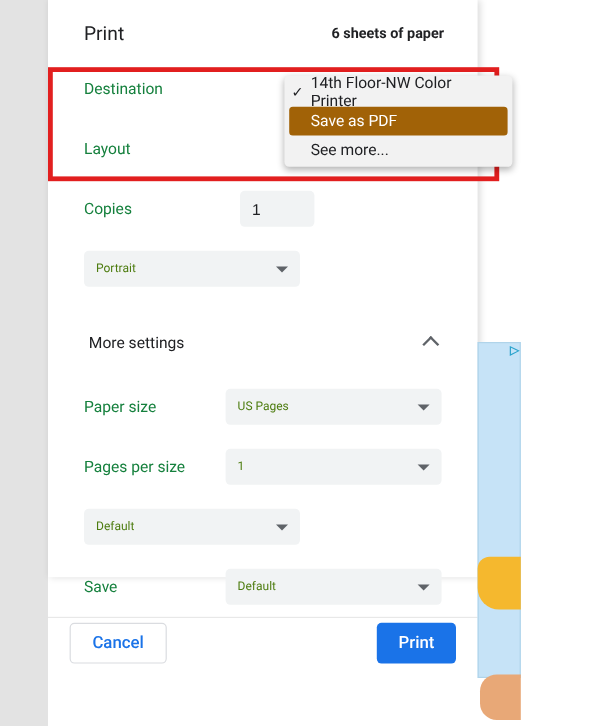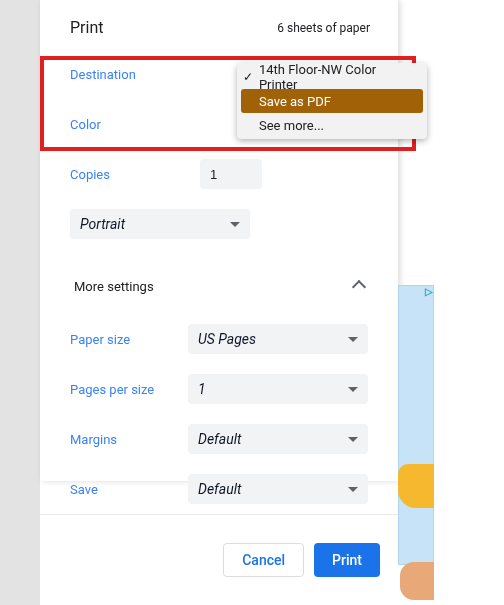--- a/index.html
+++ b/index.html
@@ -29,47 +29,46 @@
     display: flex;
     flex-direction: column;
   }
   .header {
     display: flex;
     justify-content: space-between;
     align-items: center;
     padding: 18px 28px 12px 30px;
   }
   .title { font-size: 16px; font-weight: 400; }
-  .sheets { font-size: 12px; font-weight: 400; color:#202124; }
+  .sheets { font-size: 12px; font-weight: 700; color:#202124; }
   .section { padding: 0 30px; }
   .row {
     display: flex;
     align-items: center;
     min-height: 50px;
   }
   .row-label {
     width: 130px;
     font-size: 13px;
-    color: #3b82f6;
+    color: #15803d;
   }
   .row-control { flex: 1; position: relative; }
   .select {
     width: 180px;
     height: 30px;
     background: #f1f3f4;
     border: none;
     border-radius: 4px;
     display: flex;
     align-items: center;
     justify-content: space-between;
     padding: 0 10px;
-    font-size: 14px;
-    color: #0f172a;
+    font-size: 10px;
+    color: #4d7c0f;
     cursor: pointer;
-    font-style: italic;
   }
   .select .tri {
     width: 0; height: 0;
     border-left: 5px solid transparent;
     border-right: 5px solid transparent;
     border-top: 5px solid #5f6368;
   }
   .num-input {
     width: 62px; height: 30px;
     background: #f1f3f4;
@@ -133,23 +132,23 @@
   .chev-up {
     width: 10px; height: 10px;
     border-left: 2px solid #5f6368;
     border-top: 2px solid #5f6368;
     transform: rotate(45deg);
     margin-right: 4px;
   }
   .footer {
     margin-top: auto;
     display: flex;
-    justify-content: flex-end;
+    justify-content: space-between;
     gap: 10px;
-    padding: 28px 18px 22px 18px;
+    padding: 4px 18px 22px 18px;
     border-top: 1px solid #e8e8e8;
   }
   .btn {
     height: 34px;
     padding: 0 18px;
     border-radius: 4px;
     font-size: 14px;
     font-weight: 500;
     cursor: pointer;
     display: flex;
@@ -207,21 +206,21 @@
     <div class="title">Print</div>
     <div class="sheets">6 sheets of paper</div>
   </div>
 
   <div class="section">
     <div class="row">
       <div class="row-label">Destination</div>
       <div class="row-control"></div>
     </div>
     <div class="row">
-      <div class="row-label">Color</div>
+      <div class="row-label">Layout</div>
       <div class="row-control"></div>
     </div>
     <div class="row">
       <div class="row-label">Copies</div>
       <div class="row-control">
         <input class="num-input" value="1" style="">
       </div>
     </div>
     <div class="row">
       <div class="row-control">
@@ -253,21 +252,20 @@
     <div class="row">
       <div class="row-label">Pages per size</div>
       <div class="row-control">
         <div class="select">
           <span>1</span>
           <span class="tri"></span>
         </div>
       </div>
     </div>
     <div class="row">
-      <div class="row-label">Margins</div>
       <div class="row-control">
         <div class="select">
           <span>Default</span>
           <span class="tri"></span>
         </div>
       </div>
     </div>
     <div class="row">
       <div class="row-label">Save</div>
       <div class="row-control">

